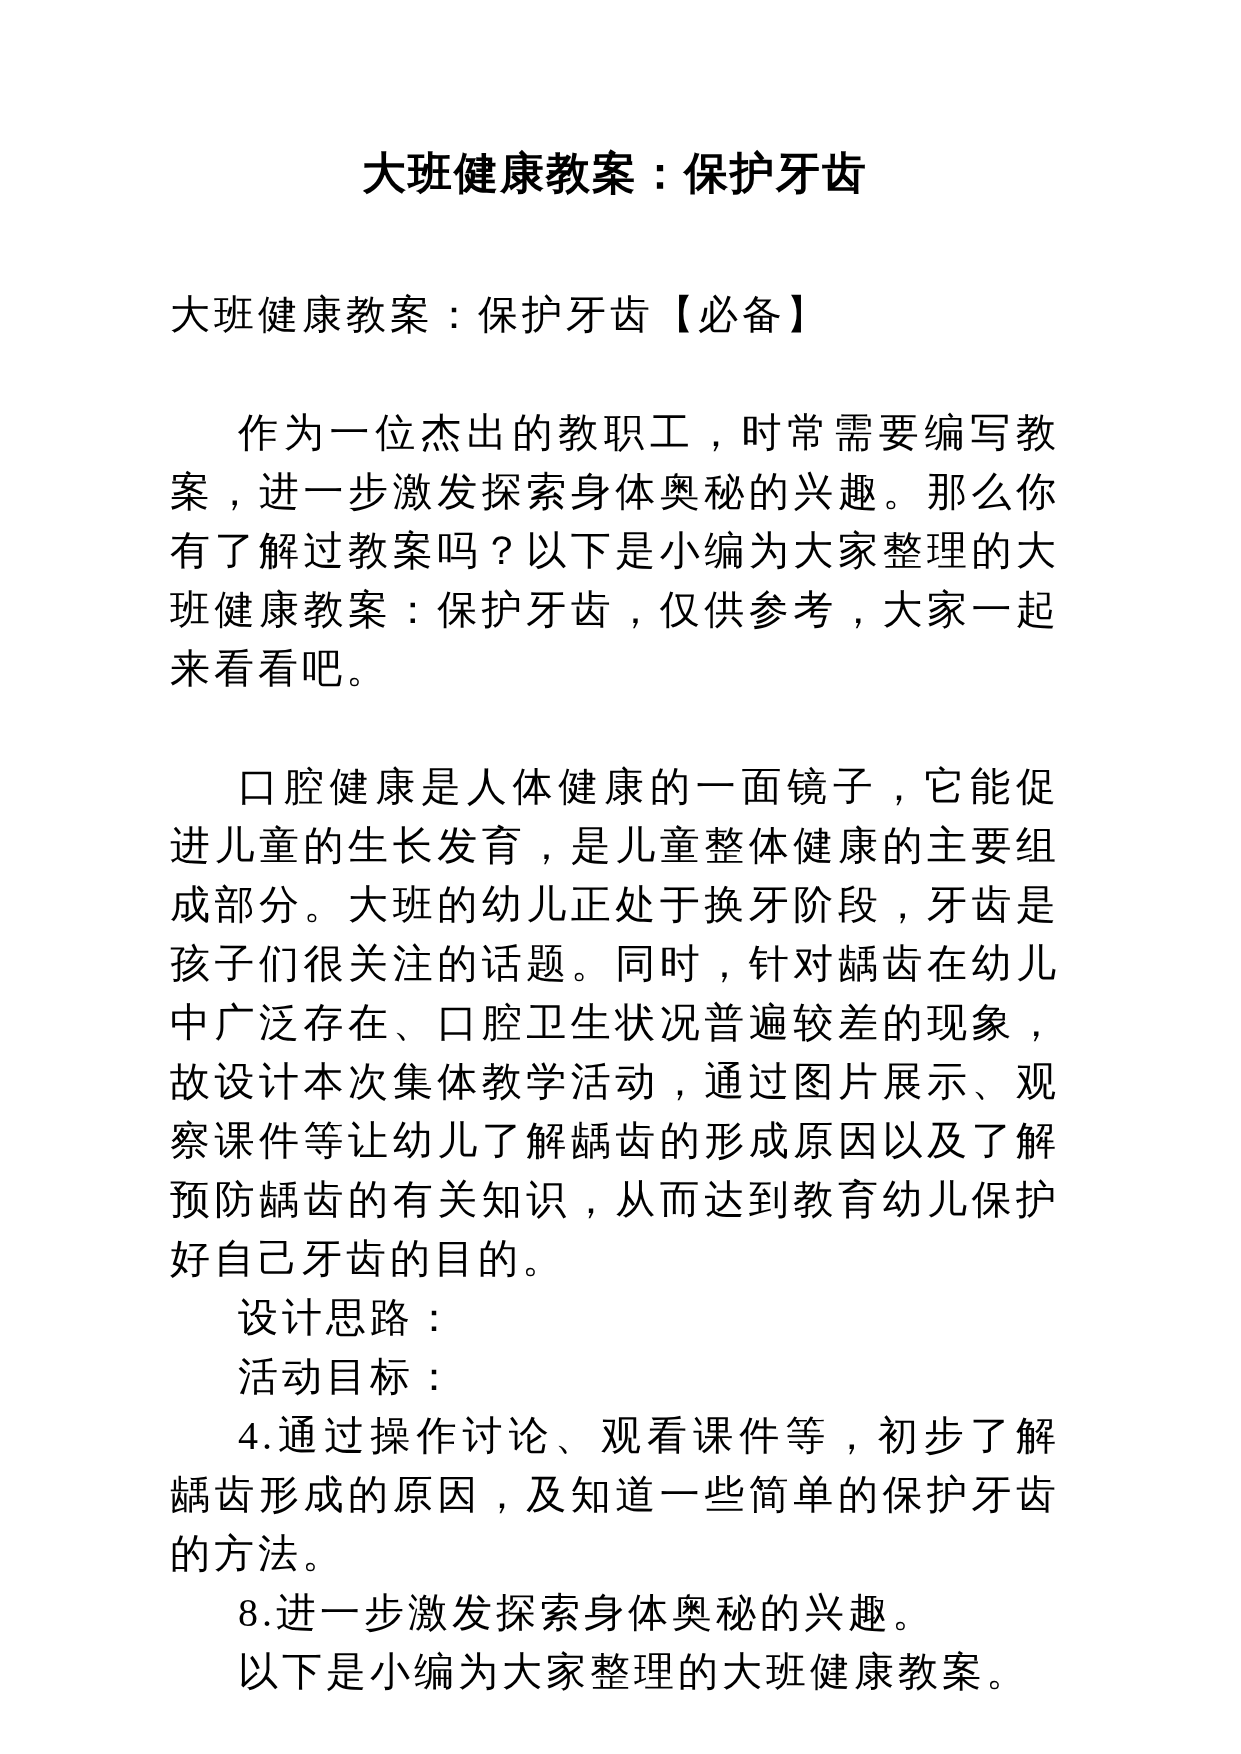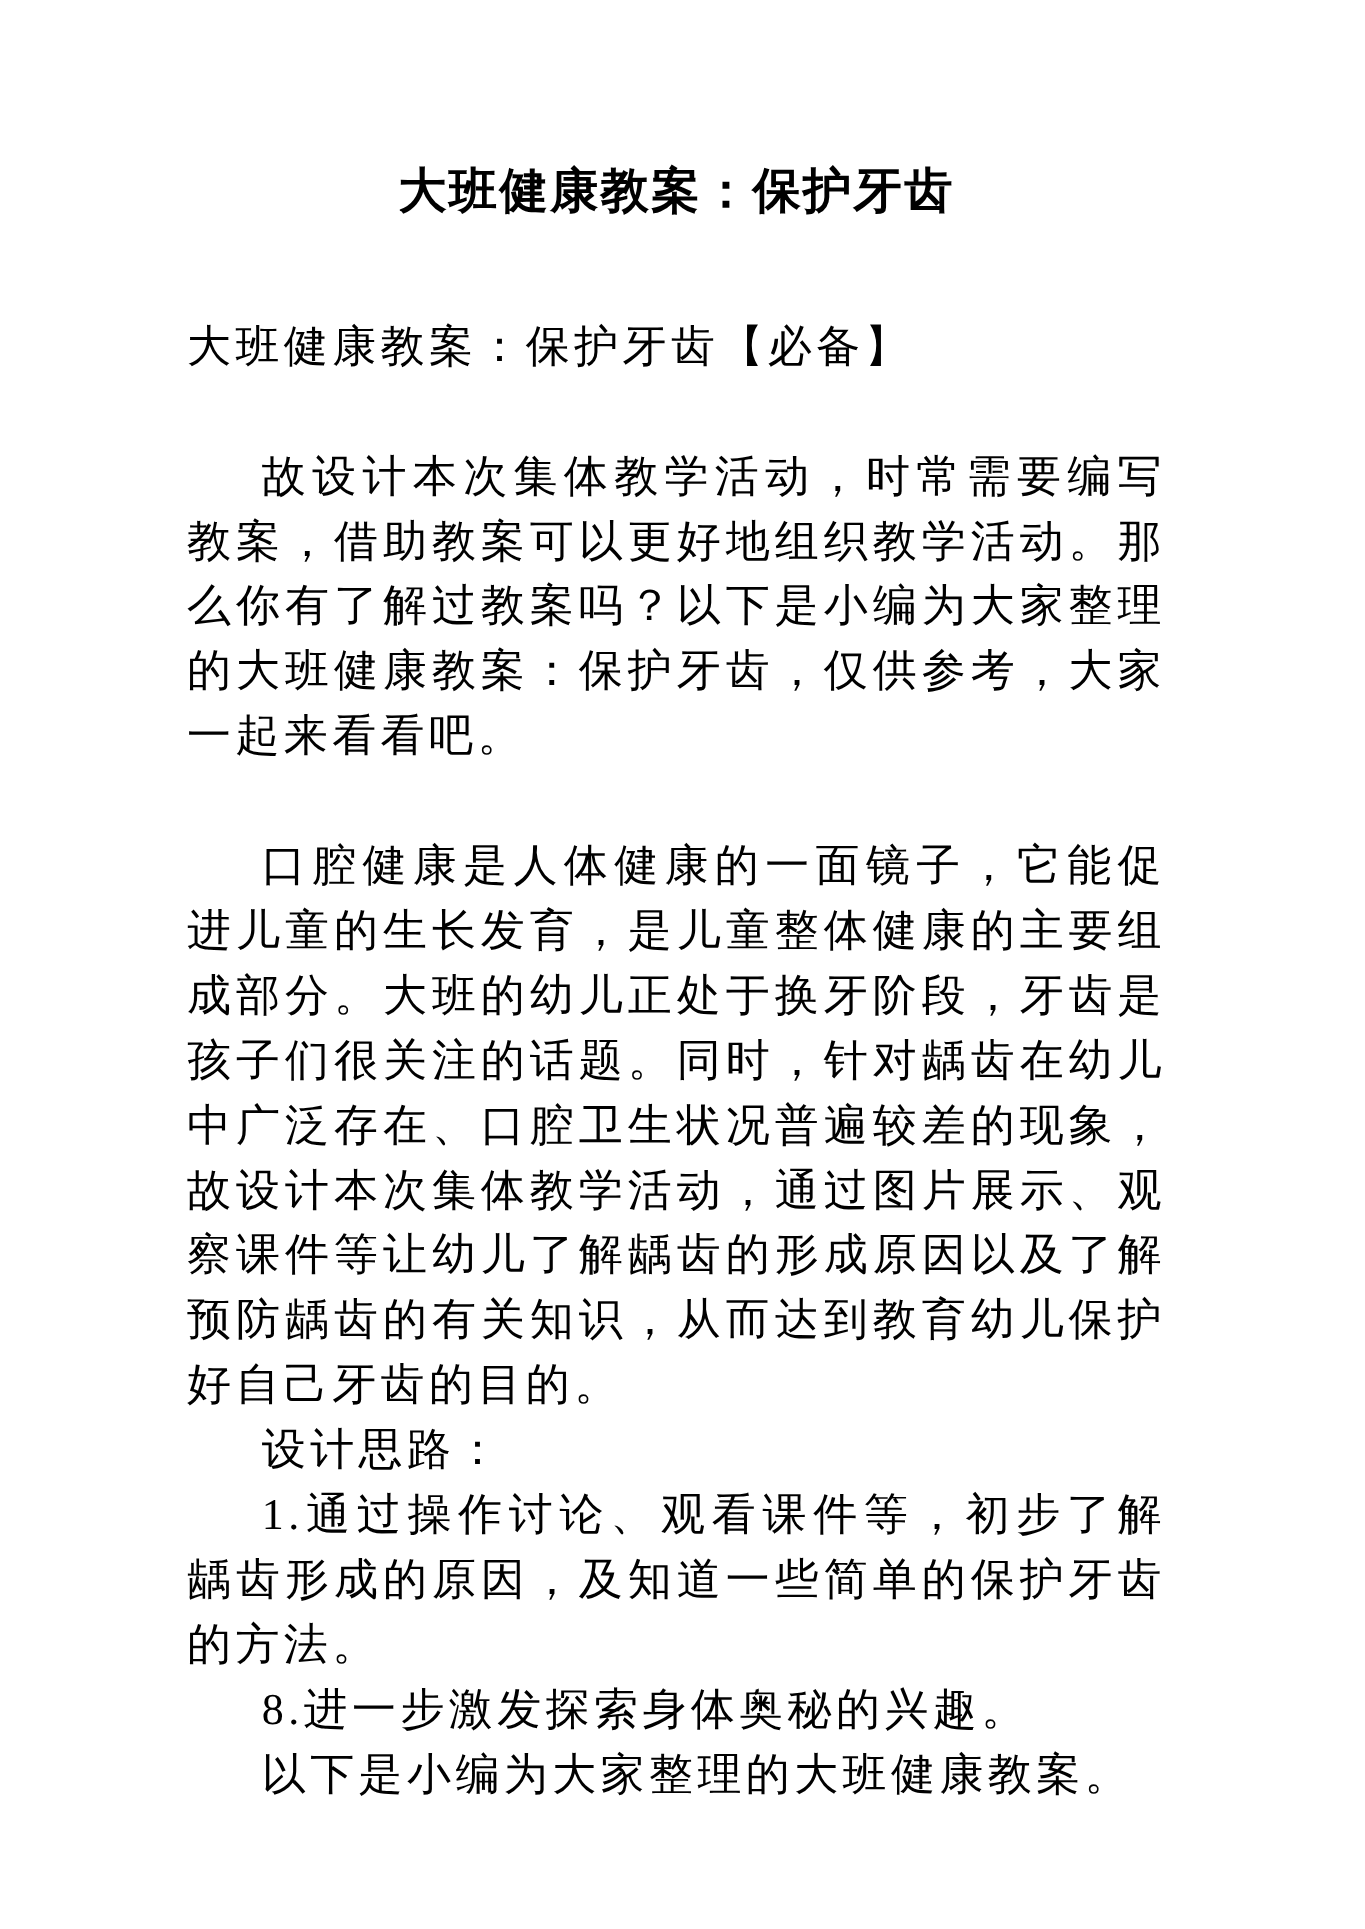--- a/index.html
+++ b/index.html
@@ -48,30 +48,31 @@
 <body>
 
 <div class="page">
   <h1 class="doc-title">大班健康教案：保护牙齿</h1>
 
   <div class="doc-body">
     <p>大班健康教案：保护牙齿【必备】</p>
 
     <div class="spacer"></div>
 
-    <p class="indent">故设计本次集体教学活动，时常需要编写教案，借助教案可以更好地组织教学活动。那么你有了解过教案吗？以下是小编为大家整理的大班健康教案：保护牙齿，仅供参考，大家一起来看看吧。</p>
+    <p class="indent">作为一位杰出的教职工，时常需要编写教案，进一步激发探索身体奥秘的兴趣。那么你有了解过教案吗？以下是小编为大家整理的大班健康教案：保护牙齿，仅供参考，大家一起来看看吧。</p>
 
     <div class="spacer"></div>
 
     <p class="indent">口腔健康是人体健康的一面镜子，它能促进儿童的生长发育，是儿童整体健康的主要组成部分。大班的幼儿正处于换牙阶段，牙齿是孩子们很关注的话题。同时，针对龋齿在幼儿中广泛存在、口腔卫生状况普遍较差的现象，故设计本次集体教学活动，通过图片展示、观察课件等让幼儿了解龋齿的形成原因以及了解预防龋齿的有关知识，从而达到教育幼儿保护好自己牙齿的目的。</p>
 
     <p class="indent">设计思路：</p>
 
+    <p class="indent">活动目标：</p>
 
-    <p class="indent">1.通过操作讨论、观看课件等，初步了解龋齿形成的原因，及知道一些简单的保护牙齿的方法。</p>
+    <p class="indent">4.通过操作讨论、观看课件等，初步了解龋齿形成的原因，及知道一些简单的保护牙齿的方法。</p>
 
 
     <p class="indent">8.进一步激发探索身体奥秘的兴趣。</p>
 
 
     <p class="indent">以下是小编为大家整理的大班健康教案。</p>
   </div>
 </div>
 
 </body></html>

